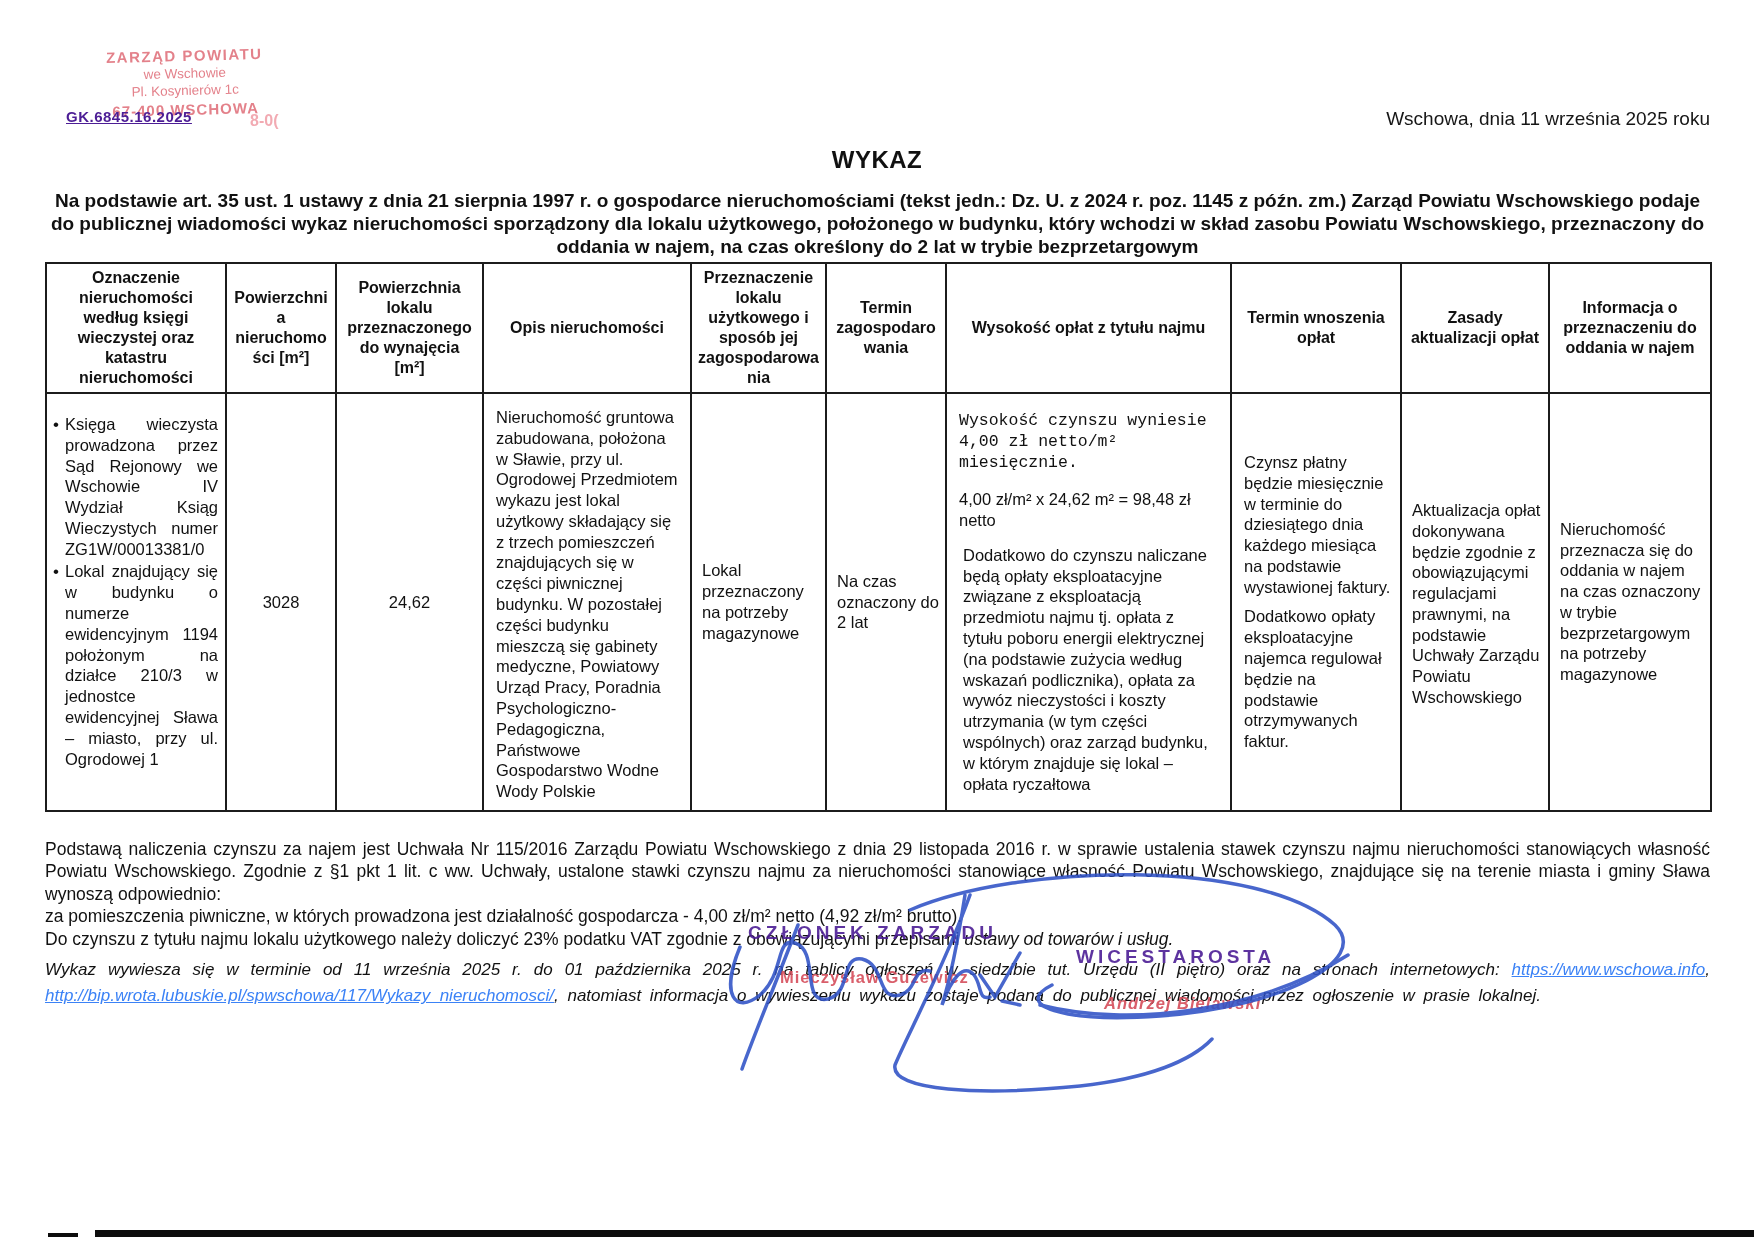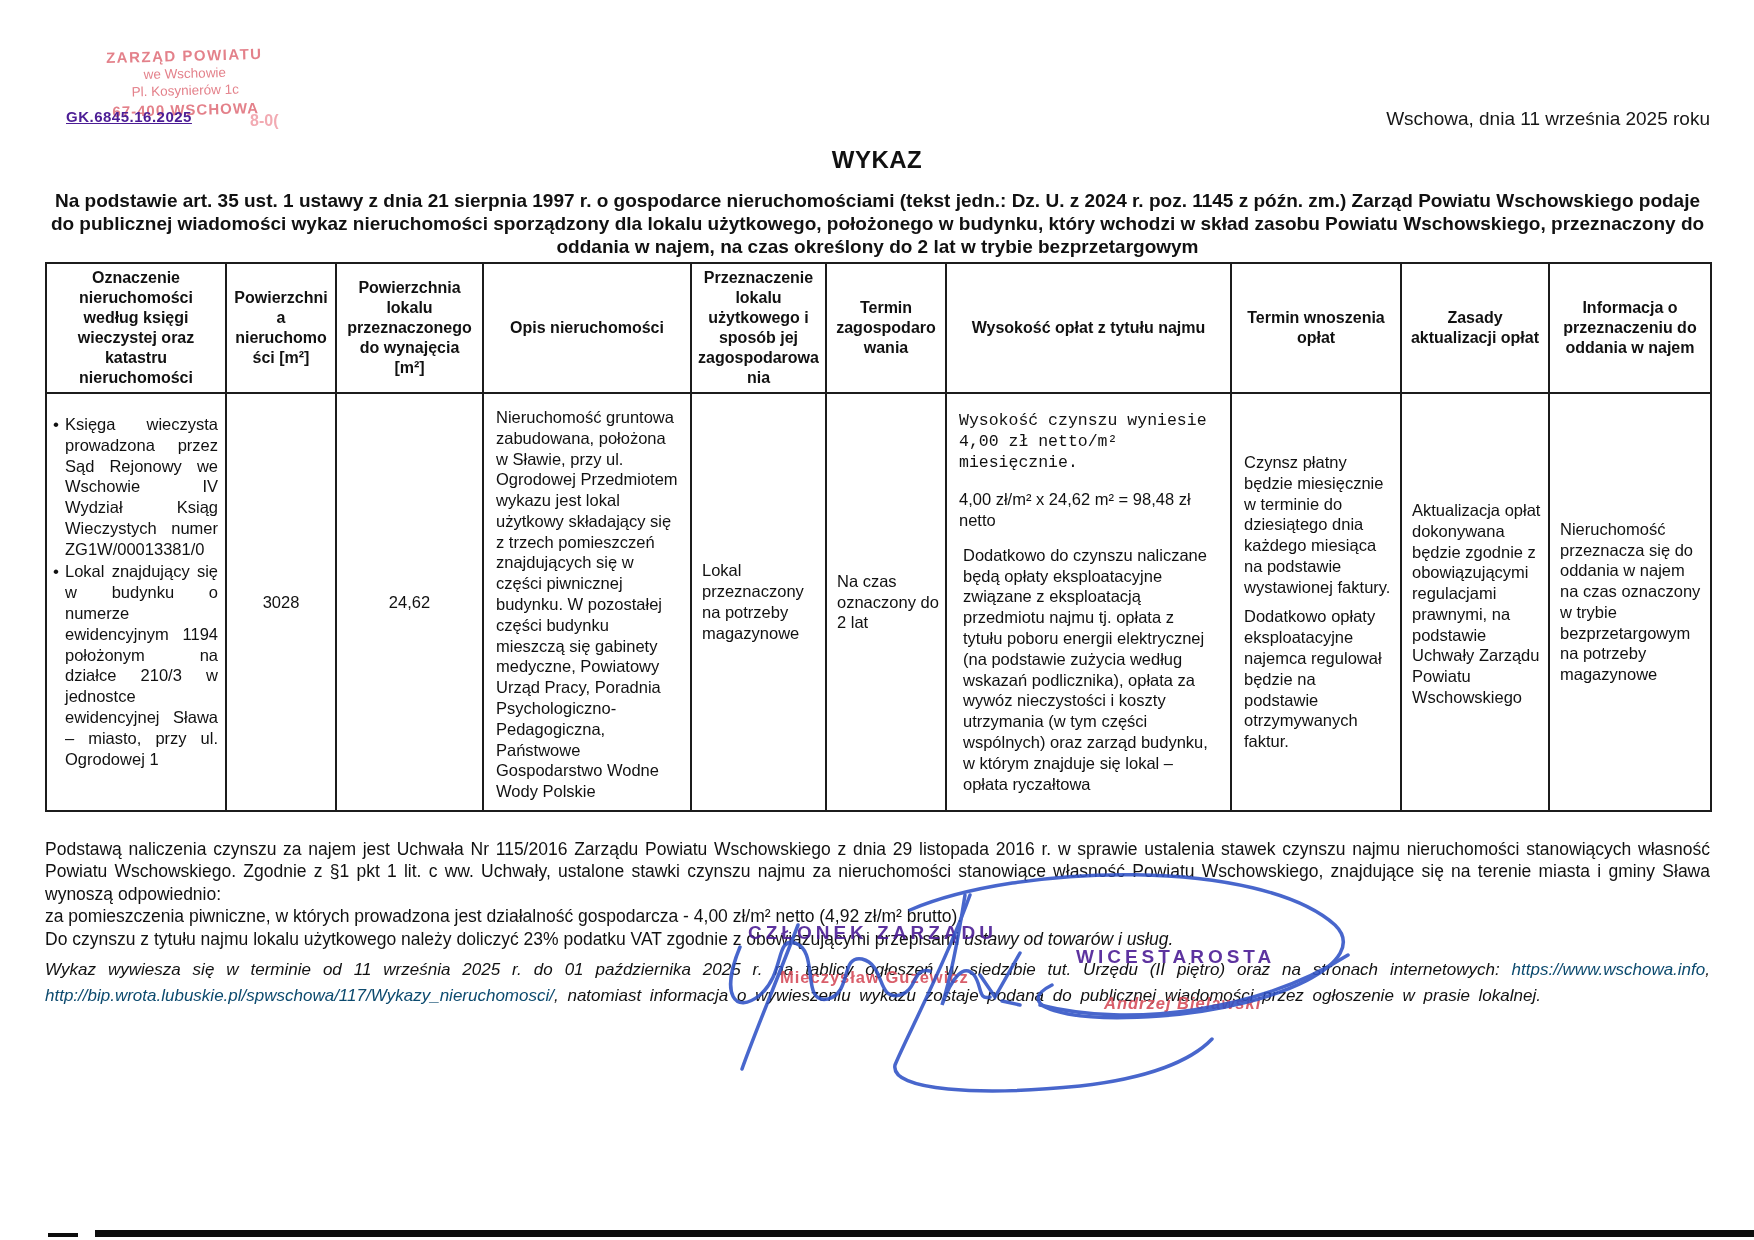--- a/index.html
+++ b/index.html
@@ -64,21 +64,21 @@
   
   .basis{
     position:absolute;left:45px;top:838px;width:1665px;
     font-size:17.5px;line-height:1.28;text-align:justify;
   }
   .basis .line{margin:0;}
   .posting{
     position:absolute;left:45px;top:957px;width:1665px;
     font-size:17px;font-style:italic;line-height:1.55;text-align:justify;word-spacing:4px;
   }
-  .posting a{color:#0c4a6e;cursor:pointer;}
+  .posting a{color:#3b82f6;text-decoration:underline;cursor:pointer;}
   
   .sig-title{position:absolute;color:#4c1d95;font-weight:bold;letter-spacing:4px;font-size:19px;opacity:.9;white-space:nowrap;}
   .sig-name{position:absolute;color:#d6515e;font-weight:bold;font-size:16.5px;letter-spacing:1px;opacity:.92;white-space:nowrap;}
   .sig-member-title{left:748px;top:922px;}
   .sig-member-name{left:780px;top:968px;}
   .sig-vice-title{left:1076px;top:946px;}
   .sig-vice-name{left:1104px;top:994px;font-style:italic;}
   .sig-svg{position:absolute;left:680px;top:855px;pointer-events:none;}
   
   .posted-block{position:absolute;left:64px;top:998px;font-size:16.5px;font-style:italic;line-height:1.55;}

